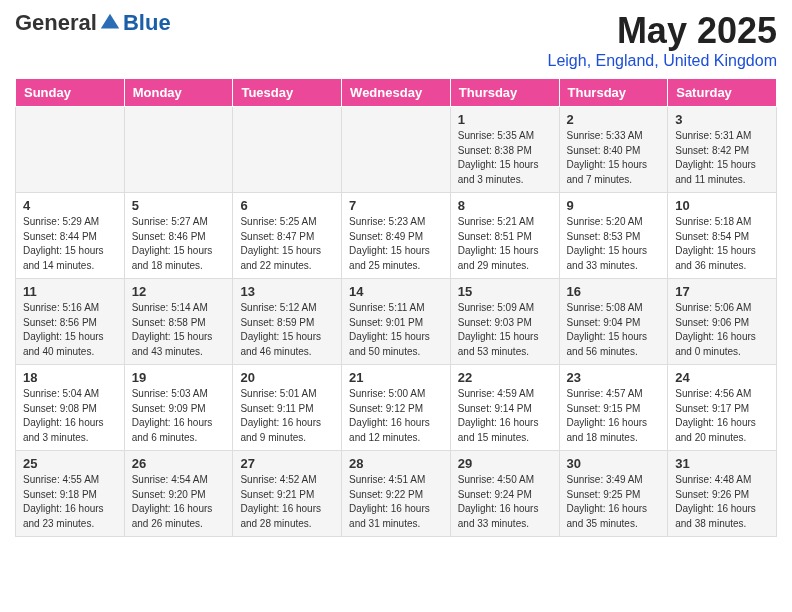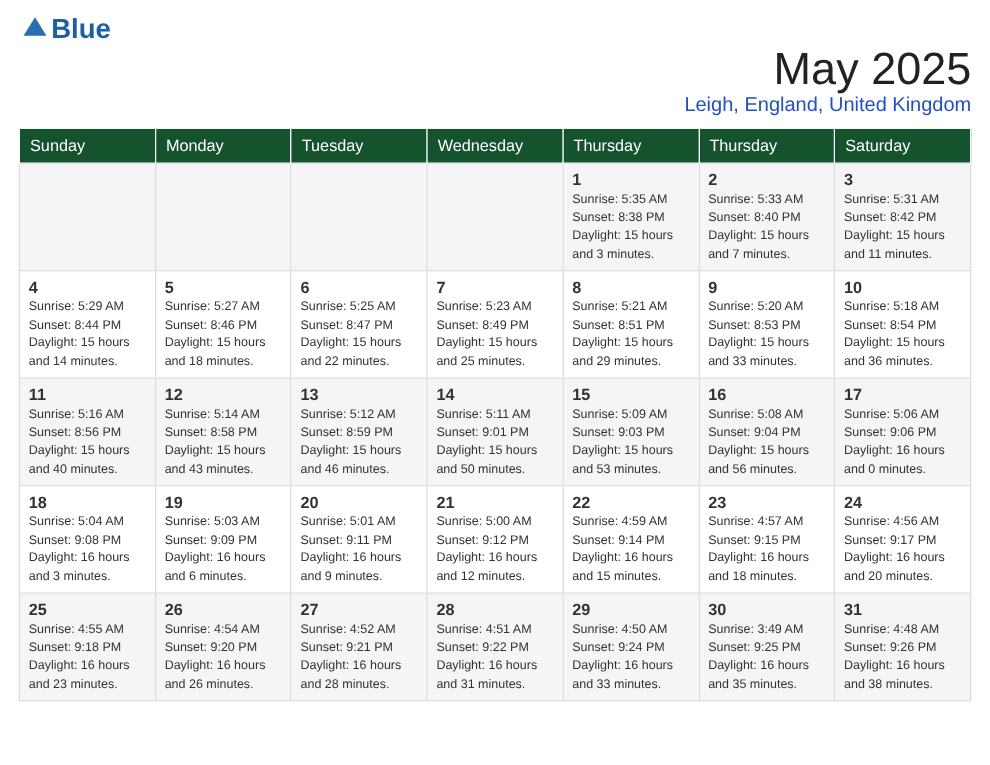--- a/index.html
+++ b/index.html
@@ -36,40 +36,39 @@
     .logo-icon {
       width: 22px;
       height: 22px;
       margin: 0 2px;
     }
     .title-area {
       text-align: right;
     }
     .month-title {
       font-size: 36px;
-      font-weight: normal;
+      font-weight: bold;
       color: #222;
-      margin-top: 24px;
     }
     .location {
       font-size: 16px;
       color: #1d4ed8;
     }
     table {
       width: 100%;
       border-collapse: collapse;
       table-layout: fixed;
     }
     thead tr th {
-      background-color: #14532d;
+      background-color: #ec4899;
       color: #fff;
       text-align: left;
       padding: 6px 8px;
       font-size: 13px;
-      font-weight: normal;
+      font-weight: bold;
       border: 1px solid #fff;
     }
     tbody tr td {
       vertical-align: top;
       padding: 5px 7px;
       font-size: 10.5px;
       color: #333;
       border: 1px solid #ddd;
       height: 85px;
     }
@@ -92,20 +91,21 @@
     .empty-cell {
       background-color: inherit;
     }
   </style>
 </head>
 <body>
 
 <div class="header">
   <div class="logo">
     <div class="logo-text">
+      <span class="logo-general">General</span>
       <svg class="logo-icon" viewBox="0 0 24 24">
         <polygon points="12,2 22,18 2,18" fill="#2a6db5"></polygon>
       </svg>
       <span class="logo-blue">Blue</span>
     </div>
   </div>
   <div class="title-area">
     <div class="month-title">May 2025</div>
     <div class="location">Leigh, England, United Kingdom</div>
   </div>

